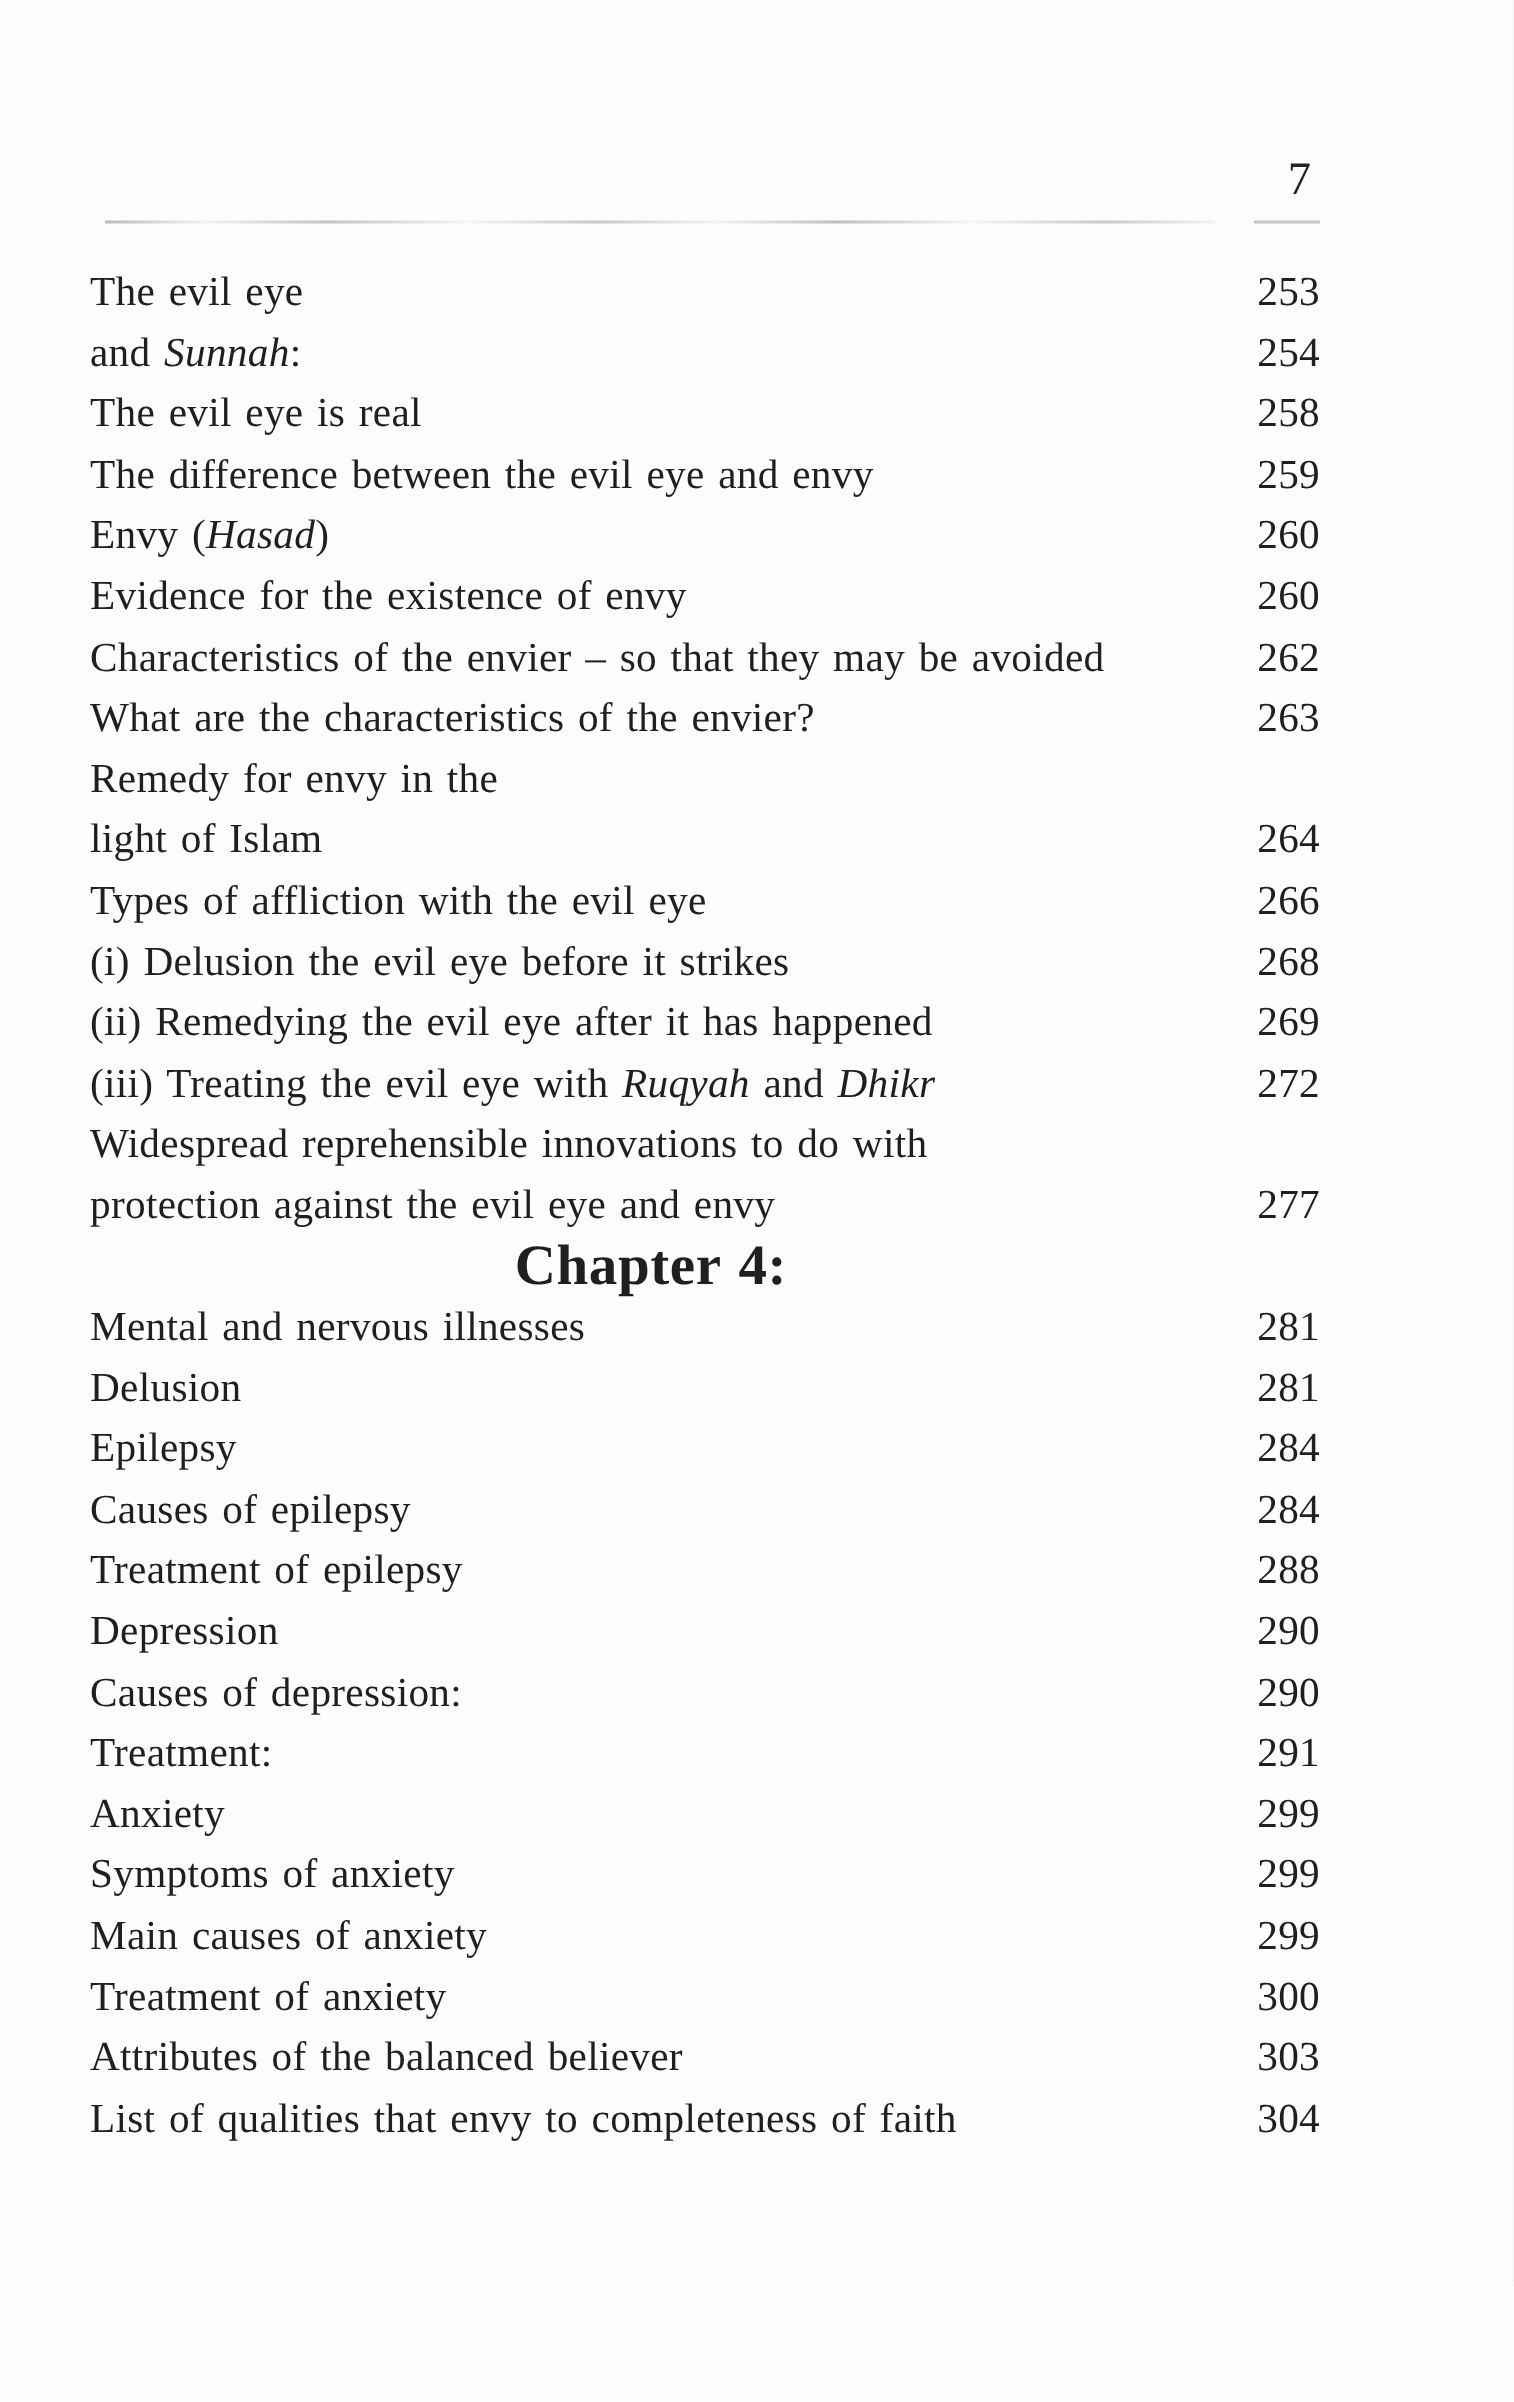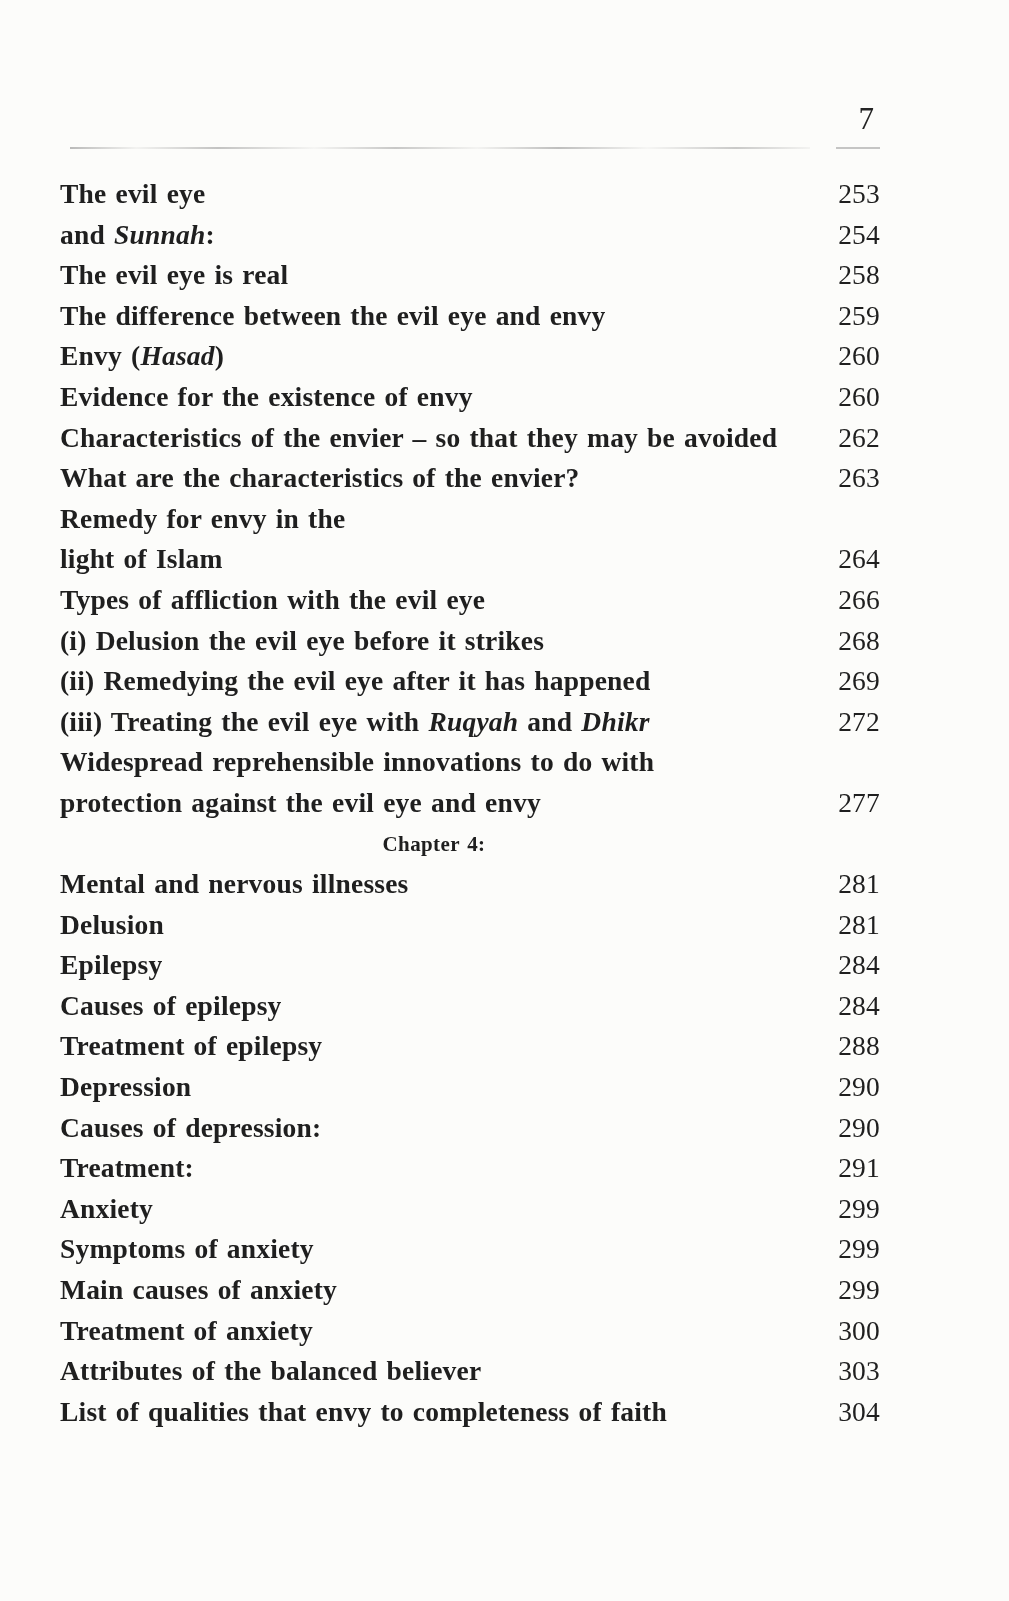--- a/index.html
+++ b/index.html
@@ -64,33 +64,32 @@
     align-items: baseline;
     line-height: 40.6px;
     font-size: 27.5px;
     letter-spacing: 0.2px;
     word-spacing: 2px;
   }
   .entry-text {
     flex: 1 1 auto;
     white-space: nowrap;
     overflow: hidden;
-    font-weight: bold;
   }
   .entry-page {
     flex: 0 0 72px;
     width: 72px;
     text-align: right;
     white-space: nowrap;
   }
   .heading-row .chapter-heading {
     width: calc(100% - 72px);
     text-align: center;
     font-weight: bold;
-    font-size: 21px;
+    font-size: 38px;
     letter-spacing: 0.4px;
   }
   i { font-style: italic; }
 </style>
 </head>
 <body>
 
 <div class="page">
   <header>
     <div class="pagenum">7</div>

